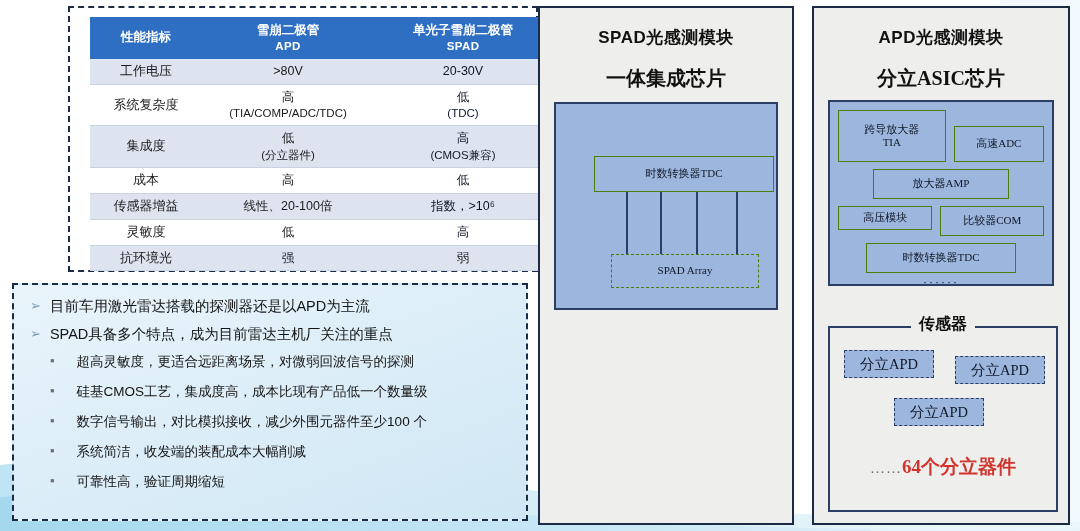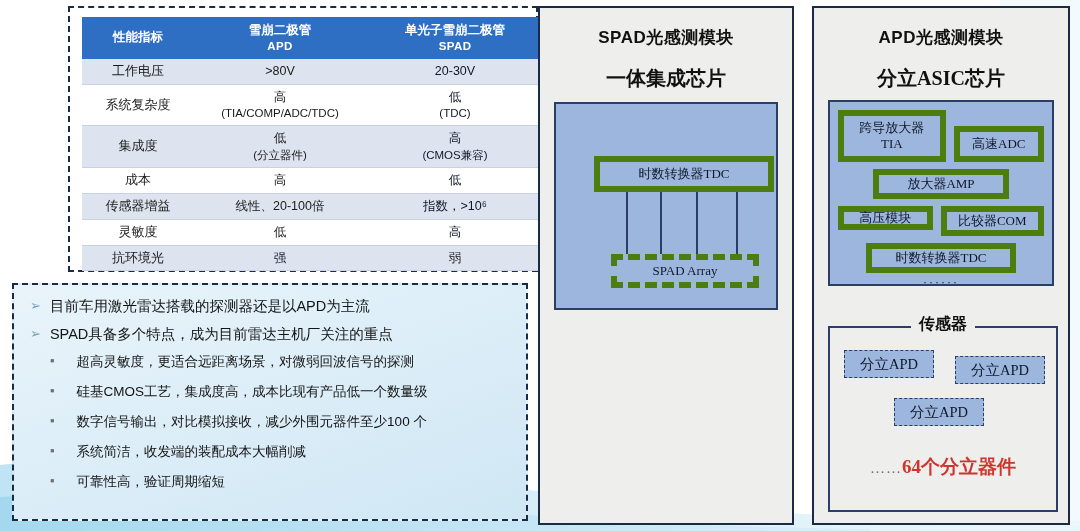--- a/index.html
+++ b/index.html
@@ -18,21 +18,21 @@
   }
 
   .stage{position:absolute;inset:0;z-index:2;}
 
   
   #table-card{
     position:absolute;left:68px;top:6px;width:470px;height:266px;
     border:2px dashed #1b2a45;background:transparent;box-sizing:border-box;
   }
   table.spec{
-    position:absolute;left:12px;top:9px;width:450px;height:248px;
+    position:absolute;left:20px;top:9px;width:450px;height:248px;
     border-collapse:collapse;table-layout:fixed;
     font-size:12.5px;color:#1a1a1a;
   }
   table.spec th{
     background:#2E6FC4;color:#ffffff;font-weight:bold;
     padding:6px 2px;line-height:1.25;text-align:center;vertical-align:middle;
   }
   table.spec th .sub{display:block;font-size:11.5px;letter-spacing:.4px;}
   table.spec td{
     text-align:center;vertical-align:middle;padding:4px 2px;line-height:1.3;
@@ -71,23 +71,23 @@
     text-align:center;font-weight:bold;font-size:20px;color:#111;
     margin-top:16px;font-family:"Liberation Serif","DejaVu Serif",serif;
   }
 
   
   .bluebox{
     background:#9DB6DE;border:2px solid #2b3f66;box-sizing:border-box;position:relative;
   }
   #spad-chip{margin:10px 14px 0 14px;height:208px;}
   .chip{
-    background:#9DB6DE;border:6px solid #4d7c0f;box-sizing:border-box;
+    background:#9DB6DE;border:1px solid #4d7c0f;box-sizing:border-box;
     display:flex;align-items:center;justify-content:center;text-align:center;
-    font-family:"Liberation Serif","DejaVu Serif",serif;font-size:13px;color:#101828;
+    font-family:"Liberation Serif","DejaVu Serif",serif;font-size:11px;color:#101828;
     line-height:1.2;
   }
   #tdc-box{position:absolute;left:38px;top:52px;width:180px;height:36px;}
   #spad-array-box{position:absolute;left:55px;top:150px;width:148px;height:34px;border-style:dashed;}
   .wire{position:absolute;width:2px;background:#2b3f66;top:88px;height:62px;}
 
   
   #apd-chip{margin:8px 14px 0 14px;height:186px;padding:8px 8px;}
   .row{display:flex;gap:8px;margin-bottom:7px;}
   #chip-tia{width:112px;height:52px;}

